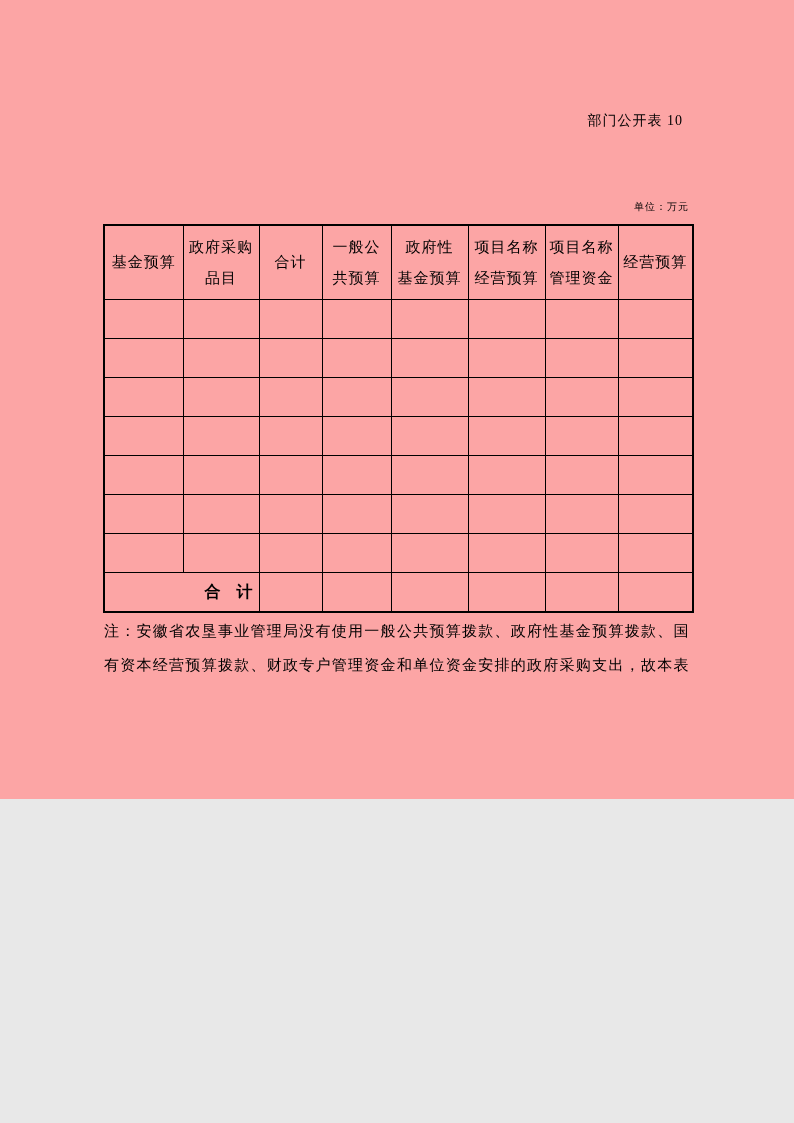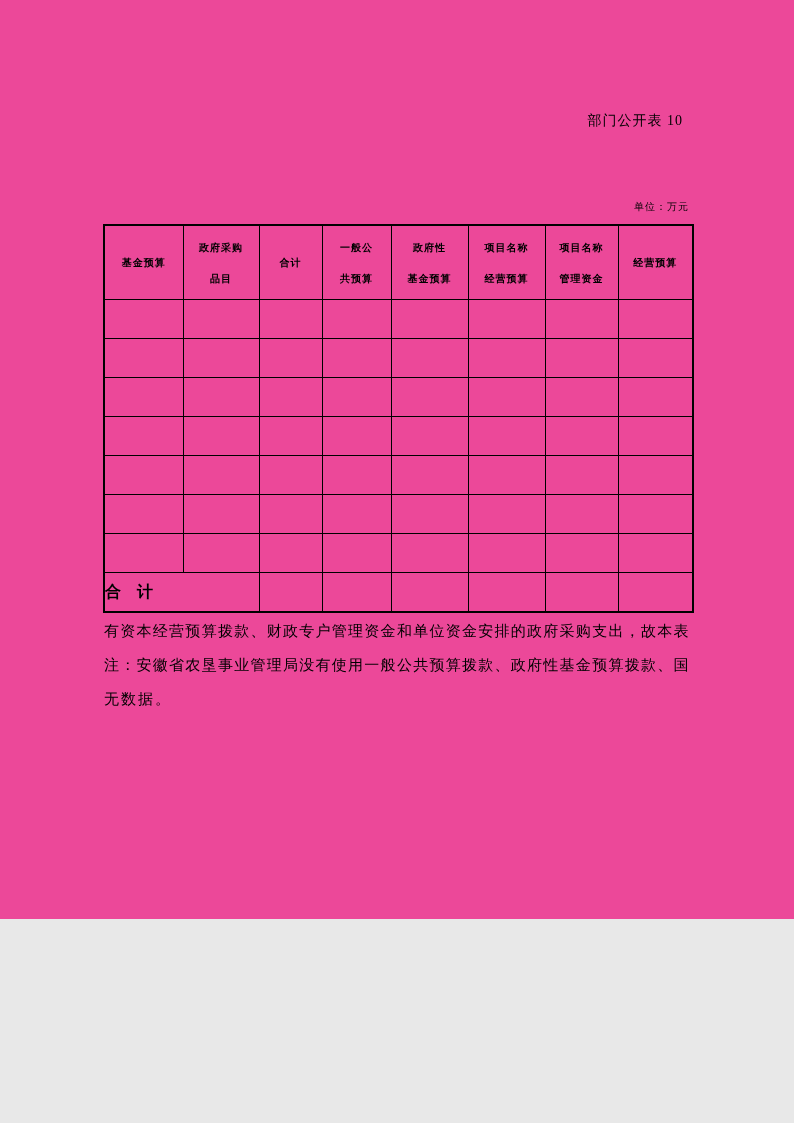--- a/index.html
+++ b/index.html
@@ -3,23 +3,23 @@
 <meta charset="utf-8">
 <style>
   html, body {
     margin: 0;
     padding: 0;
     background: #e8e8e8;
   }
   .page {
     position: relative;
     width: 794px;
-    height: 919px;
+    height: 799px;
     margin: 0 auto;
-    background: #ec4899;
+    background: #fca5a5;
     font-family: "Liberation Serif", serif;
     color: #000000;
     overflow: hidden;
   }
   .corner-label {
     position: absolute;
     top: 112px;
     right: 111px;
     font-size: 14px;
     letter-spacing: 1px;
@@ -51,40 +51,40 @@
     border: 2px solid #000;
   }
   table.budget-table th,
   table.budget-table td {
     border: 1px solid #000;
     padding: 0;
     overflow: hidden;
   }
   table.budget-table thead th {
     height: 73px;
-    font-size: 10px;
-    font-weight: bold;
+    font-size: 15px;
+    font-weight: normal;
     text-align: center;
     vertical-align: middle;
     letter-spacing: 1px;
   }
   .hline {
     display: block;
     line-height: 31px;
   }
   table.budget-table tbody td {
     height: 38px;
   }
   tr.total-row td {
     height: 37px;
   }
   .total-label-cell {
     font-size: 16px;
     font-weight: bold;
-    text-align: left;
+    text-align: right;
     vertical-align: middle;
     letter-spacing: 6px;
   }
   .note-block {
     position: absolute;
     left: 104px;
     top: 614px;
     width: 585px;
     font-size: 15px;
   }
@@ -240,20 +240,19 @@
           <td></td>
           <td></td>
           <td></td>
           <td></td>
           <td></td>
       </tr>
     </tbody>
   </table>
 
   <div class="note-block">
+    <span class="note-line">注：安徽省农垦事业管理局没有使用一般公共预算拨款、政府性基金预算拨款、国</span>
     <span class="note-line">有资本经营预算拨款、财政专户管理资金和单位资金安排的政府采购支出，故本表</span>
-    <span class="note-line">注：安徽省农垦事业管理局没有使用一般公共预算拨款、政府性基金预算拨款、国</span>
-    <span class="note-line last">无数据。</span>
   </div>
 
   <div class="page-number">- 20 -</div>
 
 </div>
 
 </body></html>

